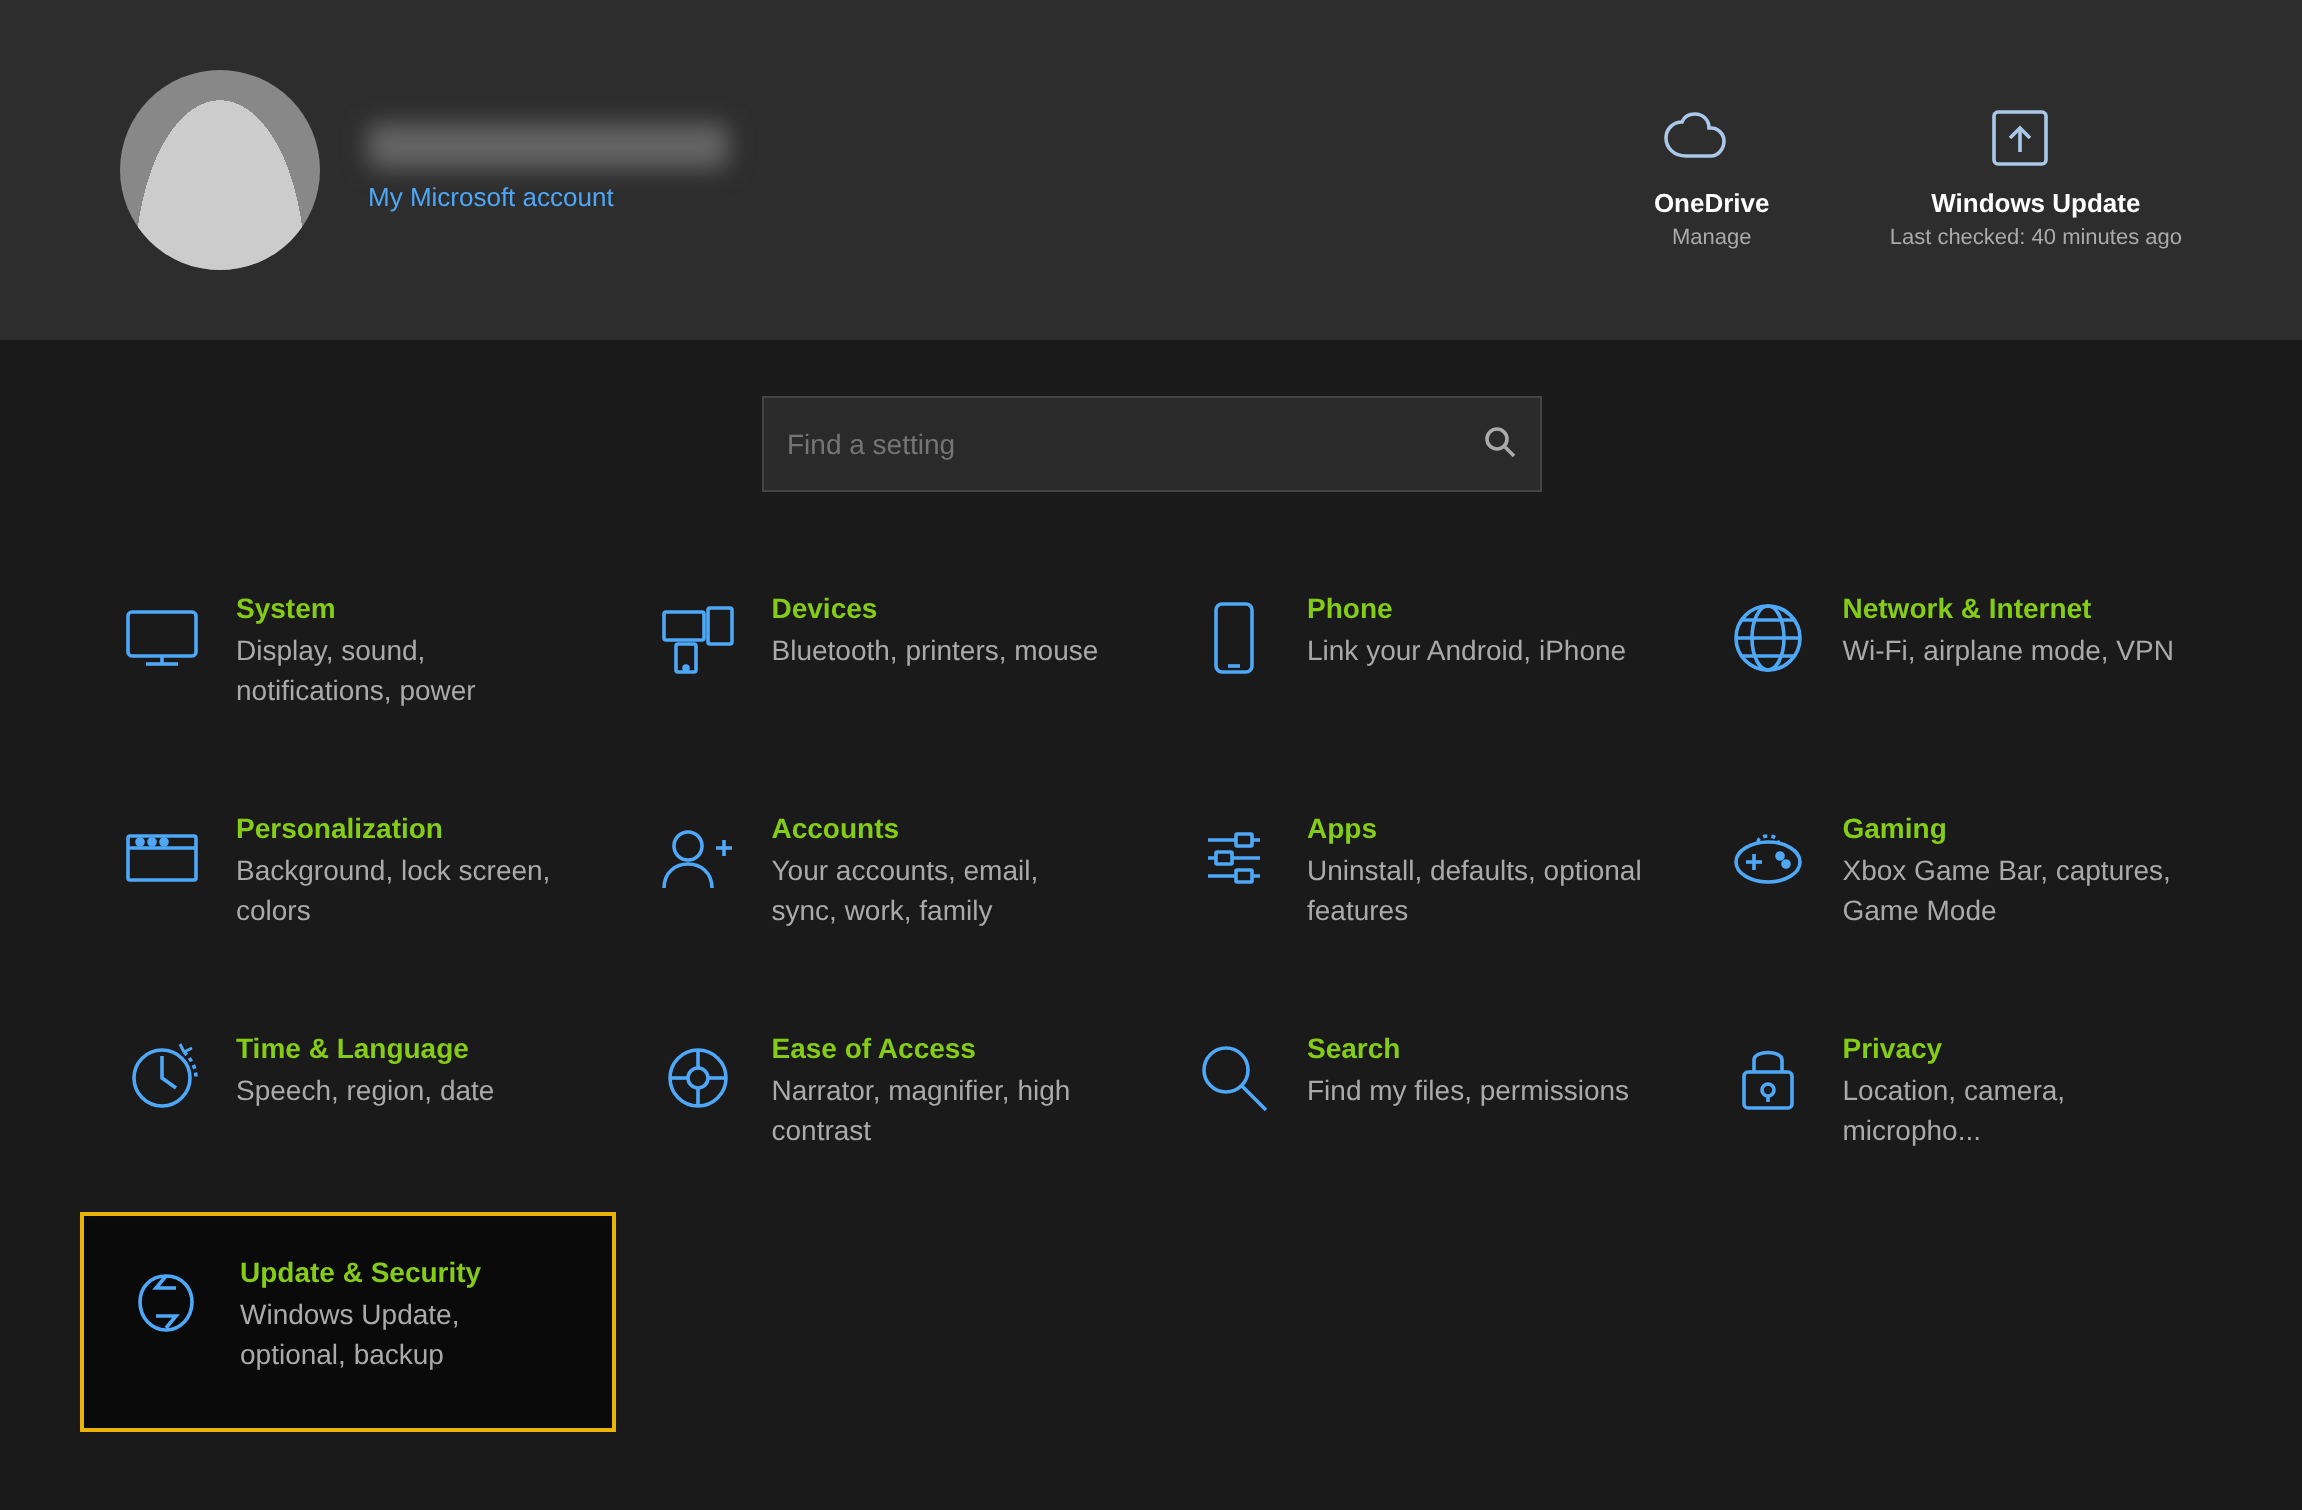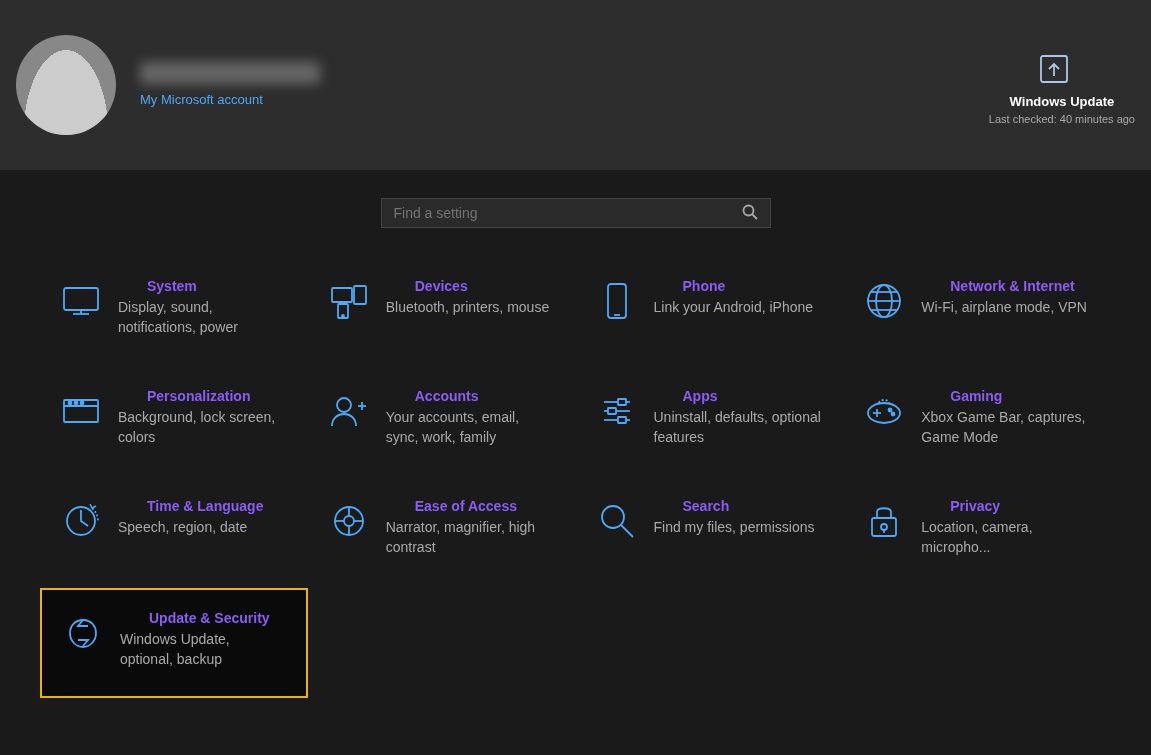--- a/index.html
+++ b/index.html
@@ -11,21 +11,21 @@
       font-family: 'Segoe UI', Arial, sans-serif;
       overflow: hidden;
     }
 
     
     .header {
       background: #2d2d2d;
       height: 170px;
       display: flex;
       align-items: center;
-      padding: 0 16px;
+      padding: 0 60px;
       position: relative;
     }
 
     .avatar-circle {
       width: 100px;
       height: 100px;
       border-radius: 50%;
       background: #888;
       display: flex;
       align-items: center;
@@ -91,21 +91,21 @@
     
     .search-section {
       background: #1a1a1a;
       display: flex;
       justify-content: center;
       padding: 28px 0 20px 0;
     }
 
     .search-box {
       width: 390px;
-      height: 30px;
+      height: 48px;
       background: #2a2a2a;
       border: 1px solid #444;
       display: flex;
       align-items: center;
       padding: 0 12px;
       gap: 8px;
     }
 
     .search-input {
       flex: 1;
@@ -162,23 +162,22 @@
       fill: none;
       stroke: #4ea8f7;
       stroke-width: 1.8;
     }
 
     .setting-text {}
 
     .setting-title {
       font-size: 14px;
       font-weight: 600;
-      color: #8b5cf6;
+      color: #84cc16;
       margin-bottom: 4px;
-      margin-left: 29px;
     }
 
     .setting-subtitle {
       font-size: 14px;
       color: #aaaaaa;
       line-height: 1.4;
       max-width: 180px;
     }
   </style>
 </head>
@@ -186,20 +185,29 @@
 
 <div class="header">
   <div class="avatar-circle">
     <div class="avatar-silhouette"></div>
   </div>
   <div class="profile-info">
     <div class="blurred-name"></div>
     <a class="microsoft-account-link">My Microsoft account</a>
   </div>
   <div class="header-right">
+    <div class="header-widget">
+      <div class="setting-icon">
+        <svg viewBox="0 0 38 26" width="48" height="32" fill="none" stroke="#aac8e8" stroke-width="1.8">
+          <path d="M14 22 C8 22 4 18 4 13 C4 8.5 7.5 5 12 5 C13 2.5 15.5 1 18.5 1 C22.5 1 25.5 4 25.5 8 C25.5 8 26 8 26.5 8 C30 8 33 11 33 14.5 C33 18.5 30 22 26.5 22 Z" stroke="#aac8e8" stroke-width="1.8" fill="none"></path>
+        </svg>
+      </div>
+      <span class="widget-label">OneDrive</span>
+      <span class="widget-sublabel">Manage</span>
+    </div>
     <div class="header-widget">
       <div class="setting-icon">
         <svg viewBox="0 0 38 38" width="40" height="40" fill="none" stroke="#aac8e8" stroke-width="1.8">
           <rect x="6" y="6" width="26" height="26" rx="2" stroke="#aac8e8"></rect>
           <path d="M14 19 L19 14 L24 19" stroke="#aac8e8"></path>
           <line x1="19" y1="14" x2="19" y2="26" stroke="#aac8e8"></line>
         </svg>
       </div>
       <span class="widget-label">Windows Update</span>
       <span class="widget-sublabel">Last checked: 40 minutes ago</span>

